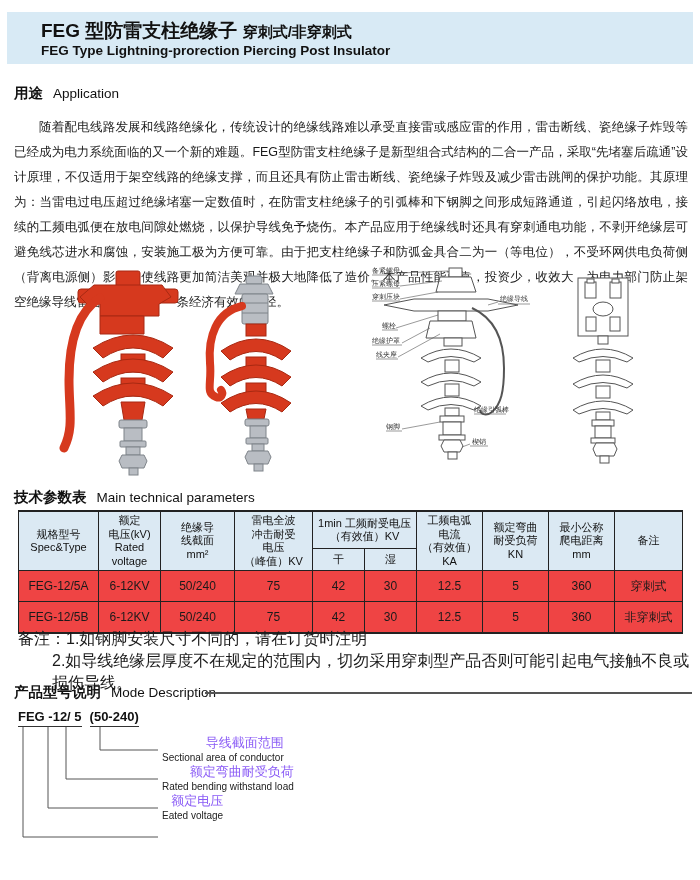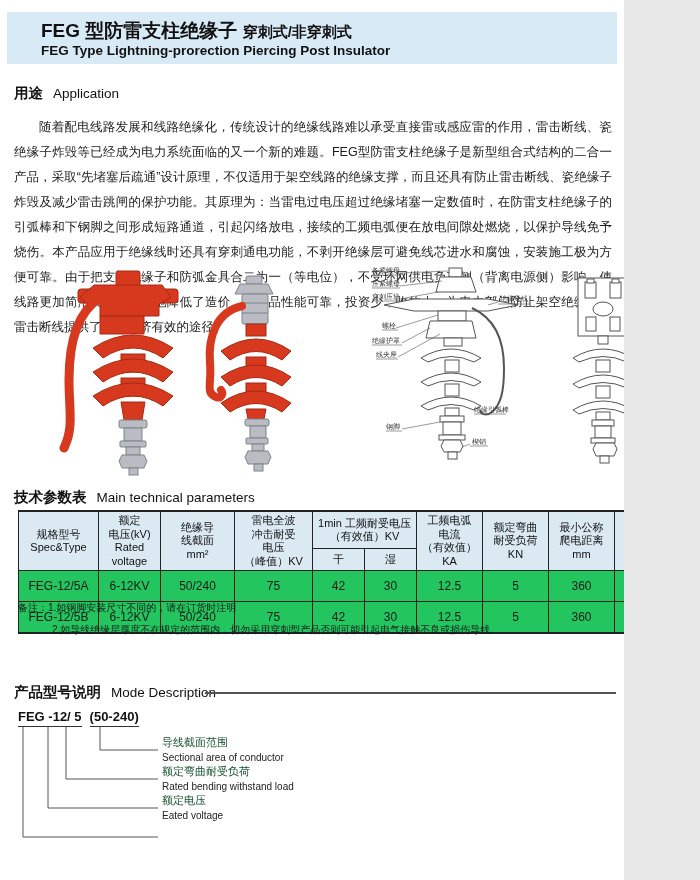--- a/index.html
+++ b/index.html
@@ -1,47 +1,47 @@
 <!DOCTYPE html>
 <html><head>
 <meta charset="utf-8">
 <style>
   html,body{margin:0;padding:0;background:#e8e8e8;}
-  .page{position:relative;width:624px;height:880px;background:#ffffff;overflow:hidden;
+  .page{position:relative;width:700px;height:880px;background:#ffffff;overflow:hidden;
         font-family:"Liberation Sans","DejaVu Sans",sans-serif;color:#1a1a1a;}
   
   .band{position:absolute;left:7px;right:7px;top:12px;height:52px;background:#d8eaf5;}
   .band .t1{position:absolute;left:34px;top:6px;font-size:19px;font-weight:bold;color:#111;white-space:nowrap;}
   .band .t1 .sub{font-size:15px;}
   .band .t2{position:absolute;left:34px;top:31px;font-size:13.5px;font-weight:bold;color:#111;text-align:right;}
   
   .sec-head{position:absolute;font-size:14px;color:#111;white-space:nowrap;}
   .sec-head .zh{font-weight:bold;font-size:14.5px;}
   .sec-head .en{font-size:13.5px;margin-left:6px;}
   
   .app-text{position:absolute;left:14px;right:12px;top:102px;font-size:12.5px;line-height:25px;
             text-align:justify;text-indent:2em;color:#1a1a1a;}
   
   .fig{position:absolute;}
   
   .ptable{position:absolute;left:18px;top:510px;width:664px;border-collapse:collapse;table-layout:fixed;
           border-top:2px solid #222;border-bottom:2px solid #222;}
   .ptable th,.ptable td{border:1px solid #222;text-align:center;vertical-align:middle;padding:2px 1px;}
   .ptable thead th{background:#dbe9f3;font-weight:normal;font-size:11px;line-height:13.5px;color:#111;}
-  .ptable tbody td{font-size:12px;height:26px;background:#22c55e;}
-  
-  .notes{position:absolute;left:18px;top:597px;font-size:10px;line-height:22px;color:#1a1a1a;}
+  .ptable tbody td{font-size:12px;height:26px;background:#ef4444;}
+  
+  .notes{position:absolute;left:18px;top:628px;font-size:16px;line-height:22px;color:#1a1a1a;}
   .notes .n2{padding-left:34px;}
   
   .mode-rule{position:absolute;left:205px;right:8px;top:692px;border-top:2px solid #555;}
   .code{position:absolute;left:18px;top:709px;font-size:13px;font-weight:bold;color:#111;white-space:nowrap;}
   .code span{border-bottom:1.5px solid #333;padding-bottom:2px;margin-top:8px;}
   .code .gap{border-bottom:none;display:inline-block;width:8px;}
   .mlabel{position:absolute;left:162px;white-space:nowrap;}
-  .mlabel .zh{font-size:11px;color:#14532d;line-height:15px;}
+  .mlabel .zh{font-size:13px;color:#8b5cf6;line-height:15px;text-align:right;}
   .mlabel .en{font-size:10px;color:#222;line-height:15px;}
   svg text{font-family:"Liberation Sans","DejaVu Sans",sans-serif;}
 </style>
 </head>
 <body>
 
 <div class="page">
 
   <div class="band">
     <div class="t1">

